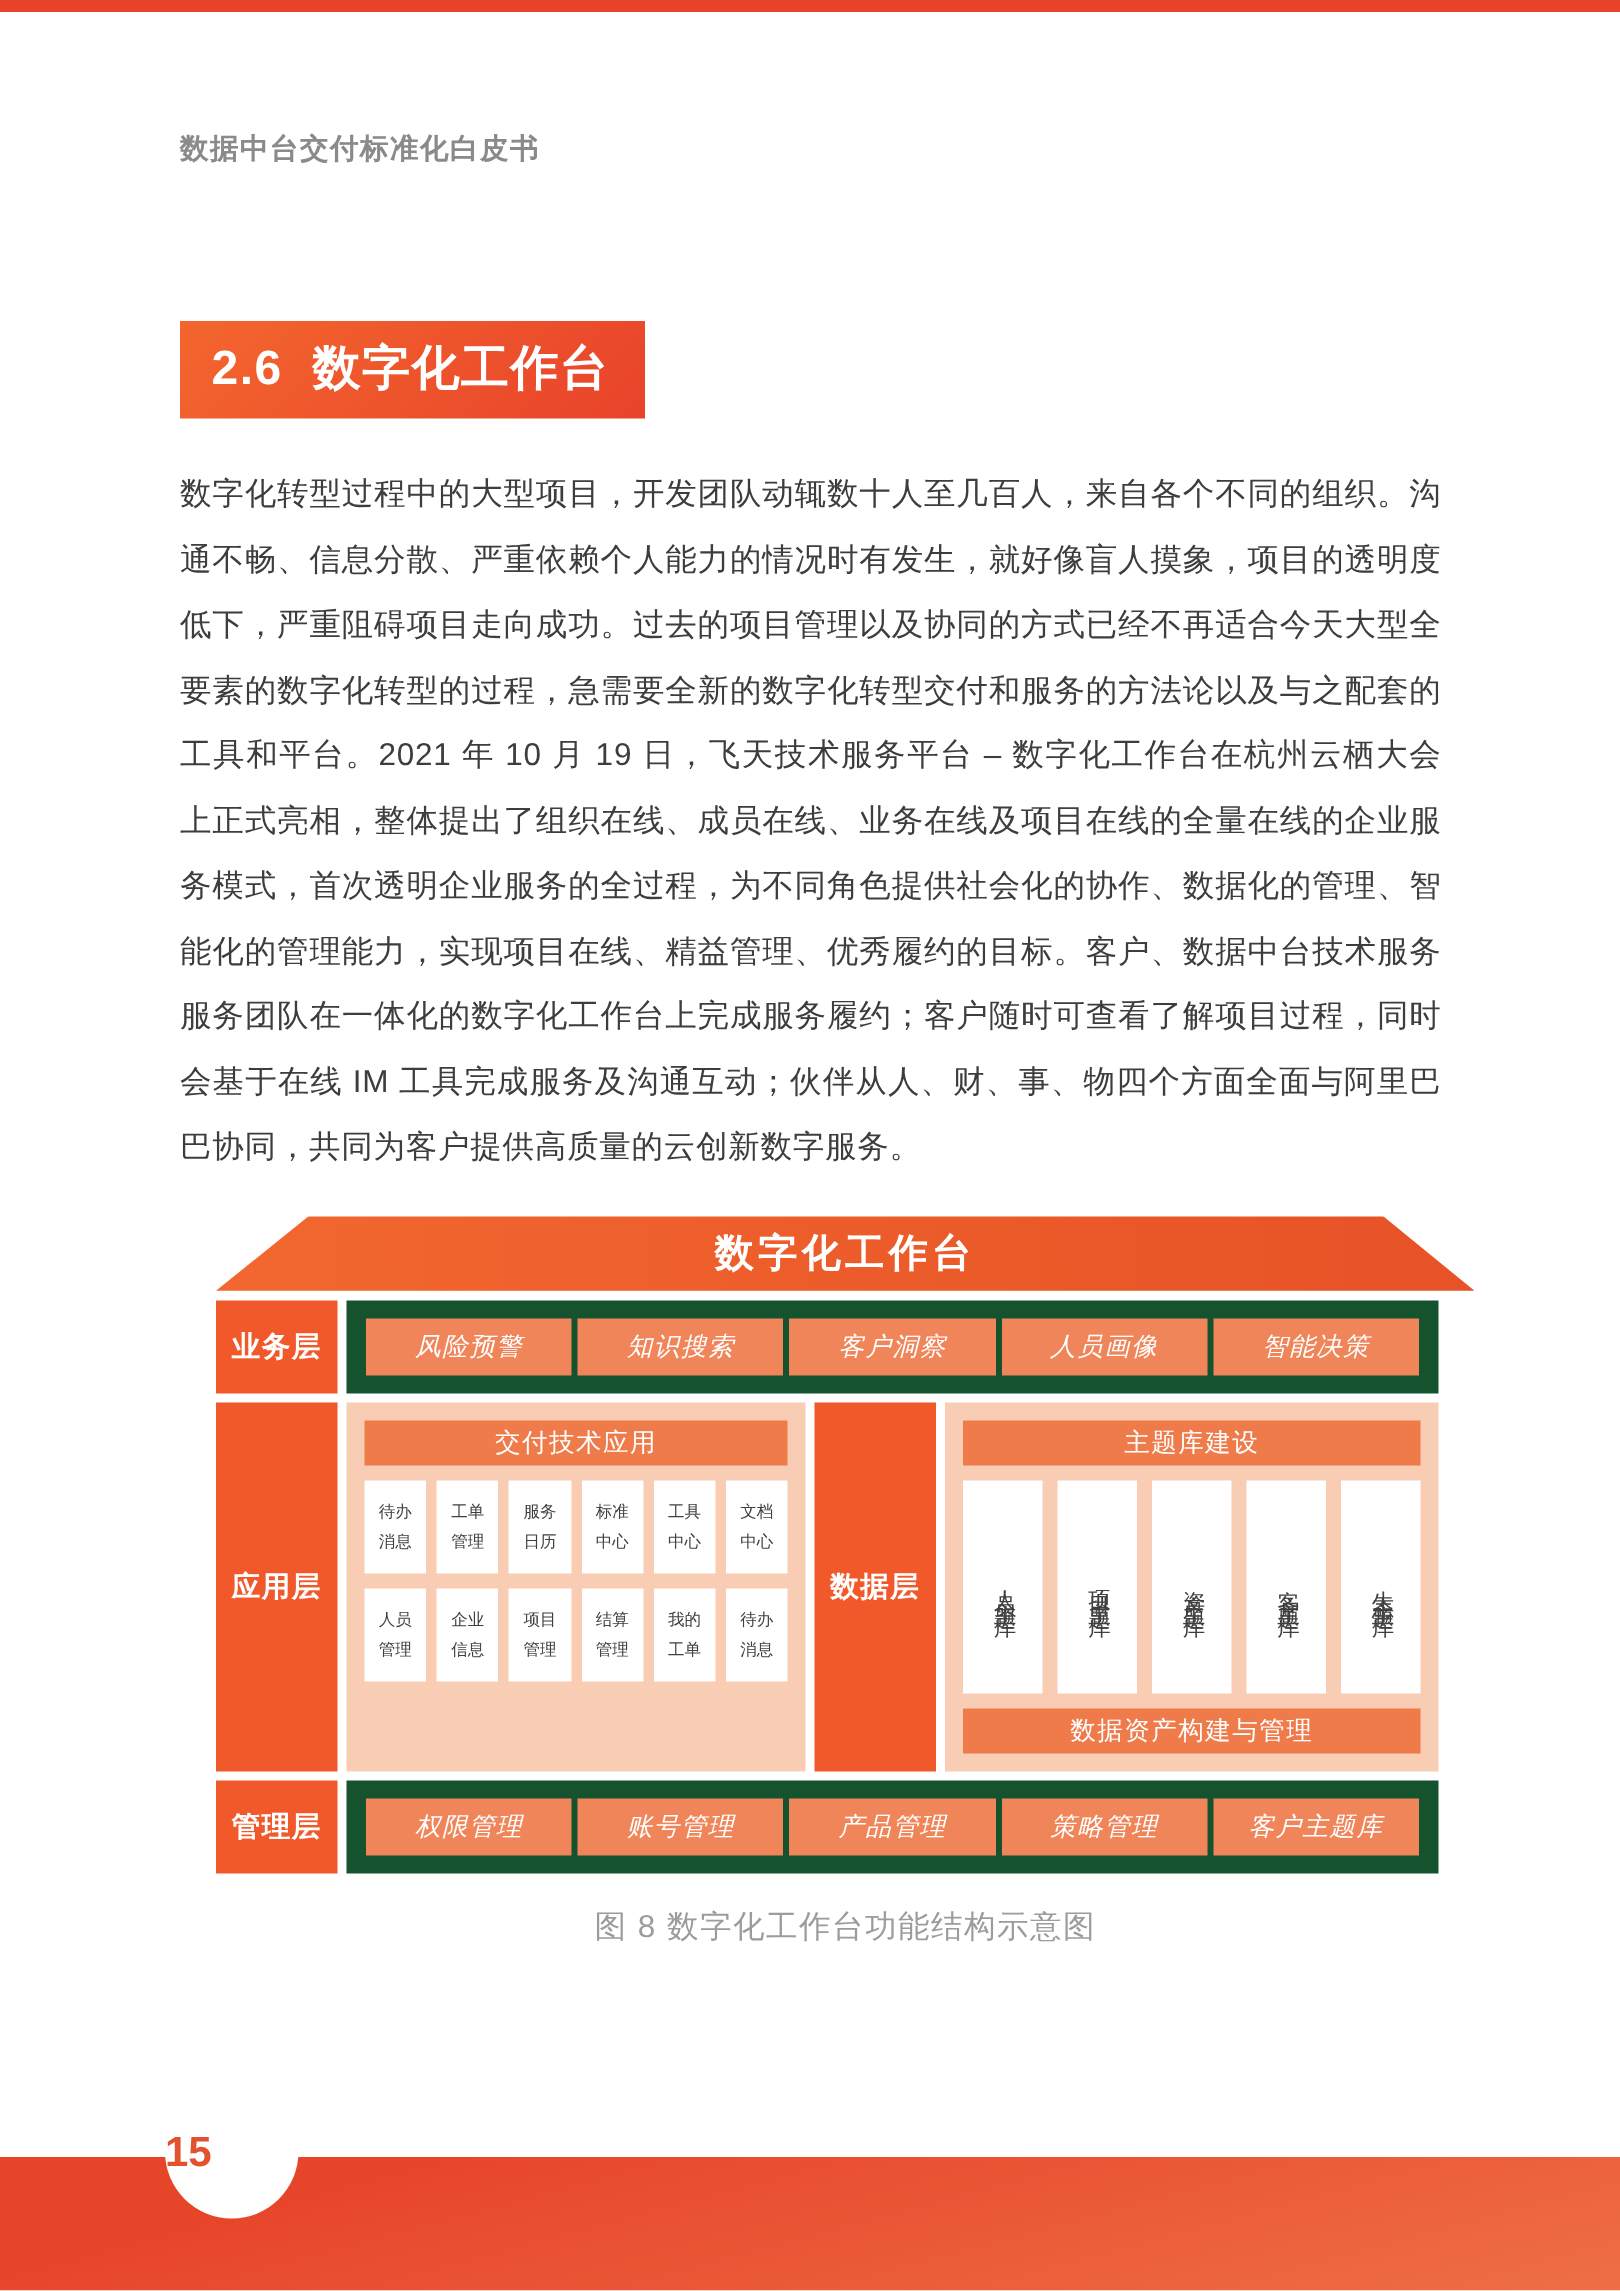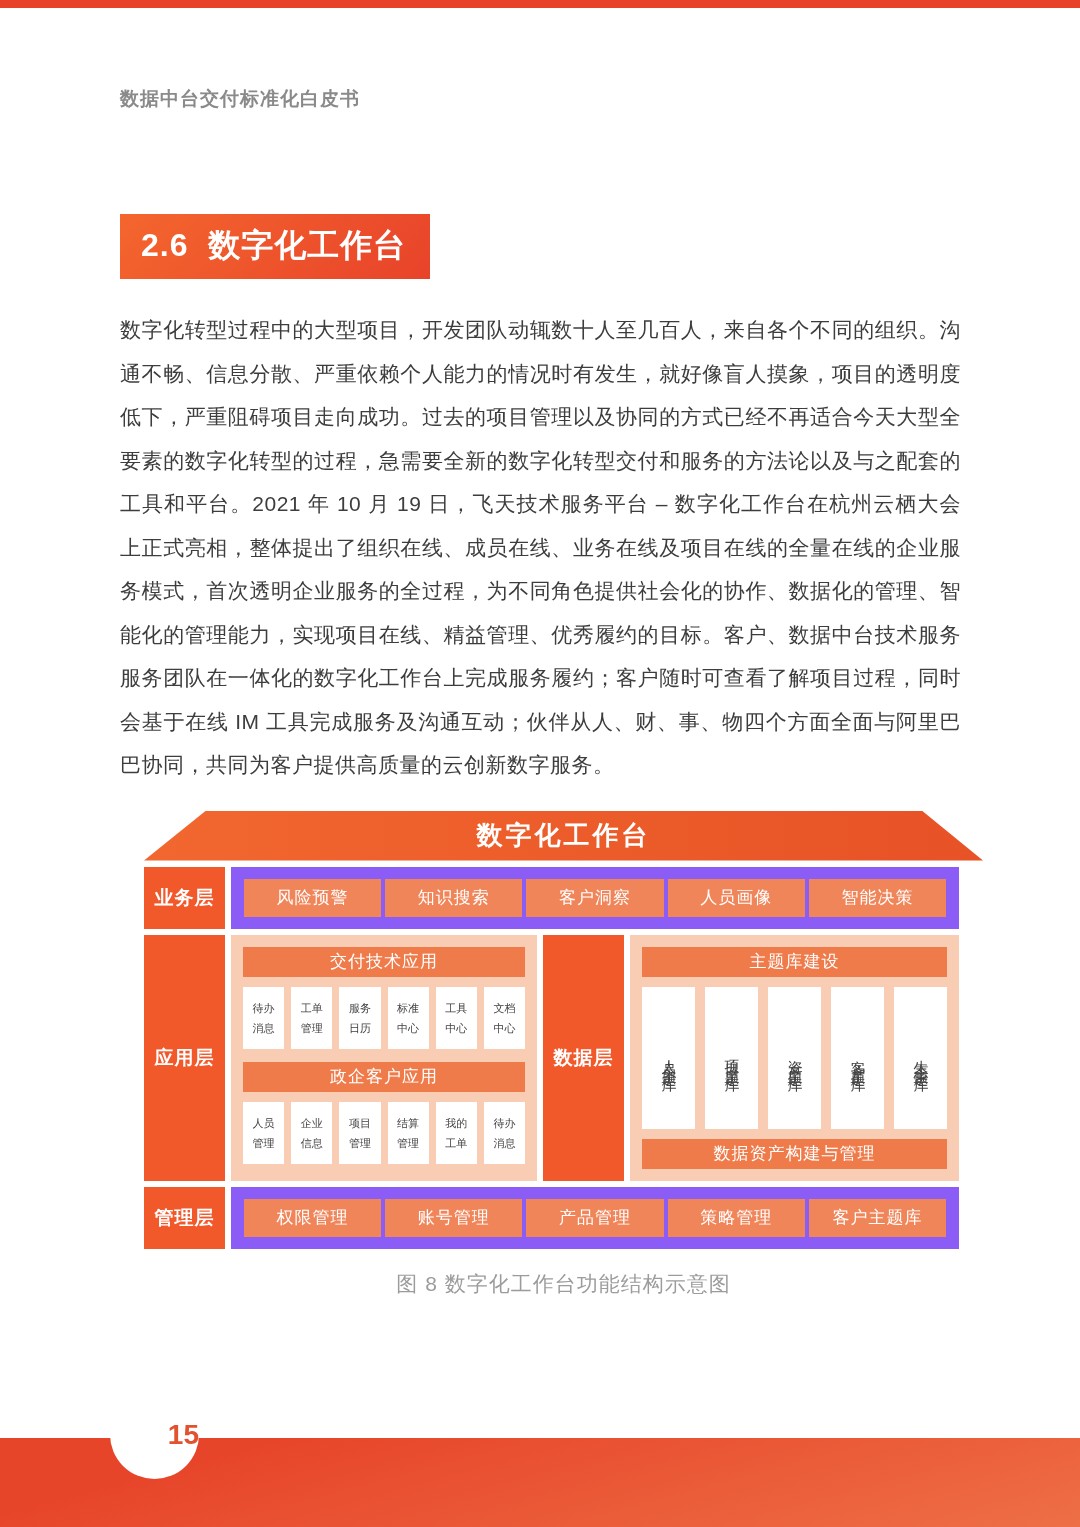--- a/index.html
+++ b/index.html
@@ -25,21 +25,21 @@
     clip-path:polygon(7.4% 0, 92.7% 0, 100% 100%, 0 100%);
     background:linear-gradient(90deg,#f2672f,#e75226);
     display:flex; align-items:center; justify-content:center;
     color:#ffffff; font-size:26px; font-weight:bold; letter-spacing:3px; }
 
   .layer-row { display:flex; gap:6px; margin-top:6px; }
 
   .layer-label { width:81px; background:#f1582a; color:#ffffff; font-size:19px; font-weight:bold;
     display:flex; align-items:center; justify-content:center; letter-spacing:1px; flex:none; }
 
-  .layer-body { flex:1; background:#8b5cf6; display:flex; align-items:center; gap:4px; padding:12px 13px; }
+  .layer-body { flex:1; background:#14532d; display:flex; align-items:center; gap:4px; padding:12px 13px;font-style:italic; }
   .pill { flex:1; height:38px; background:#f0855a; color:#ffffff; font-size:17px;
     display:flex; align-items:center; justify-content:center; letter-spacing:1px; }
 
   .mid-band { display:flex; gap:6px; margin-top:6px; align-items:stretch; }
 
   .panel { background:#f8cdb4; padding:12px; display:flex; flex-direction:column; }
   .panel-app { width:306px; flex:none; }
   .panel-data { flex:1; }
 
   .bar { height:30px; background:#ef7b4b; color:#ffffff; font-size:17px;
@@ -54,21 +54,21 @@
   .vcell { flex:1; background:#ffffff; color:#3f3f3f; font-size:15px;
     display:flex; align-items:center; justify-content:center;
     writing-mode:vertical-rl; letter-spacing:4px; min-height:142px; }
 
   .caption { margin-top:21px; width:839px; text-align:center; color:#9c9c9c; font-size:21px; letter-spacing:1px; }
 
   
   .footer-bar { position:absolute; left:0; bottom:0; width:1080px; height:89px;
     background:linear-gradient(165deg,#e7452a 20%,#ee6f45 100%); }
   .page-badge { position:absolute; left:110px; top:1390px; width:89px; height:89px;
-    border-radius:50%; background:#ffffff; display:flex; align-items:center; justify-content:flex-end;
+    border-radius:50%; background:#ffffff; display:flex; align-items:center; justify-content:flex-start;
     color:#e2522e; font-size:28px; font-weight:bold; z-index:2; }
 </style>
 </head>
 <body>
 
 <div class="top-bar"></div>
 
 <div class="content">
 
   <div class="doc-header">数据中台交付标准化白皮书</div>
@@ -105,21 +105,20 @@
 管理</div>
           <div class="cell">服务
 日历</div>
           <div class="cell">标准
 中心</div>
           <div class="cell">工具
 中心</div>
           <div class="cell">文档
 中心</div>
         </div>
-        <div class="bar">政企客户应用</div>
         <div class="cells">
           <div class="cell">人员
 管理</div>
           <div class="cell">企业
 信息</div>
           <div class="cell">项目
 管理</div>
           <div class="cell">结算
 管理</div>
           <div class="cell">我的

